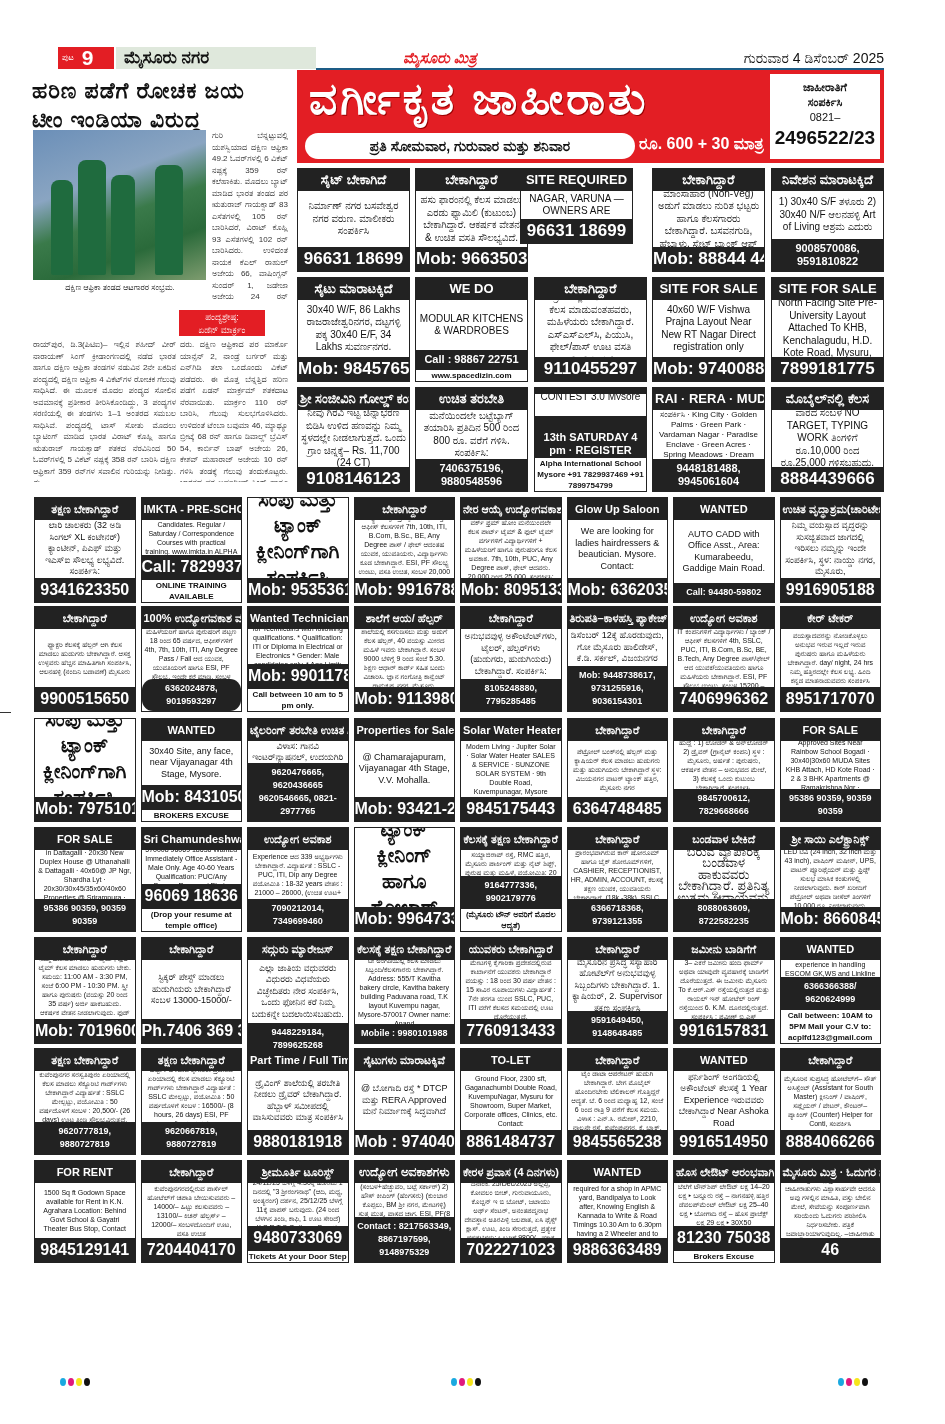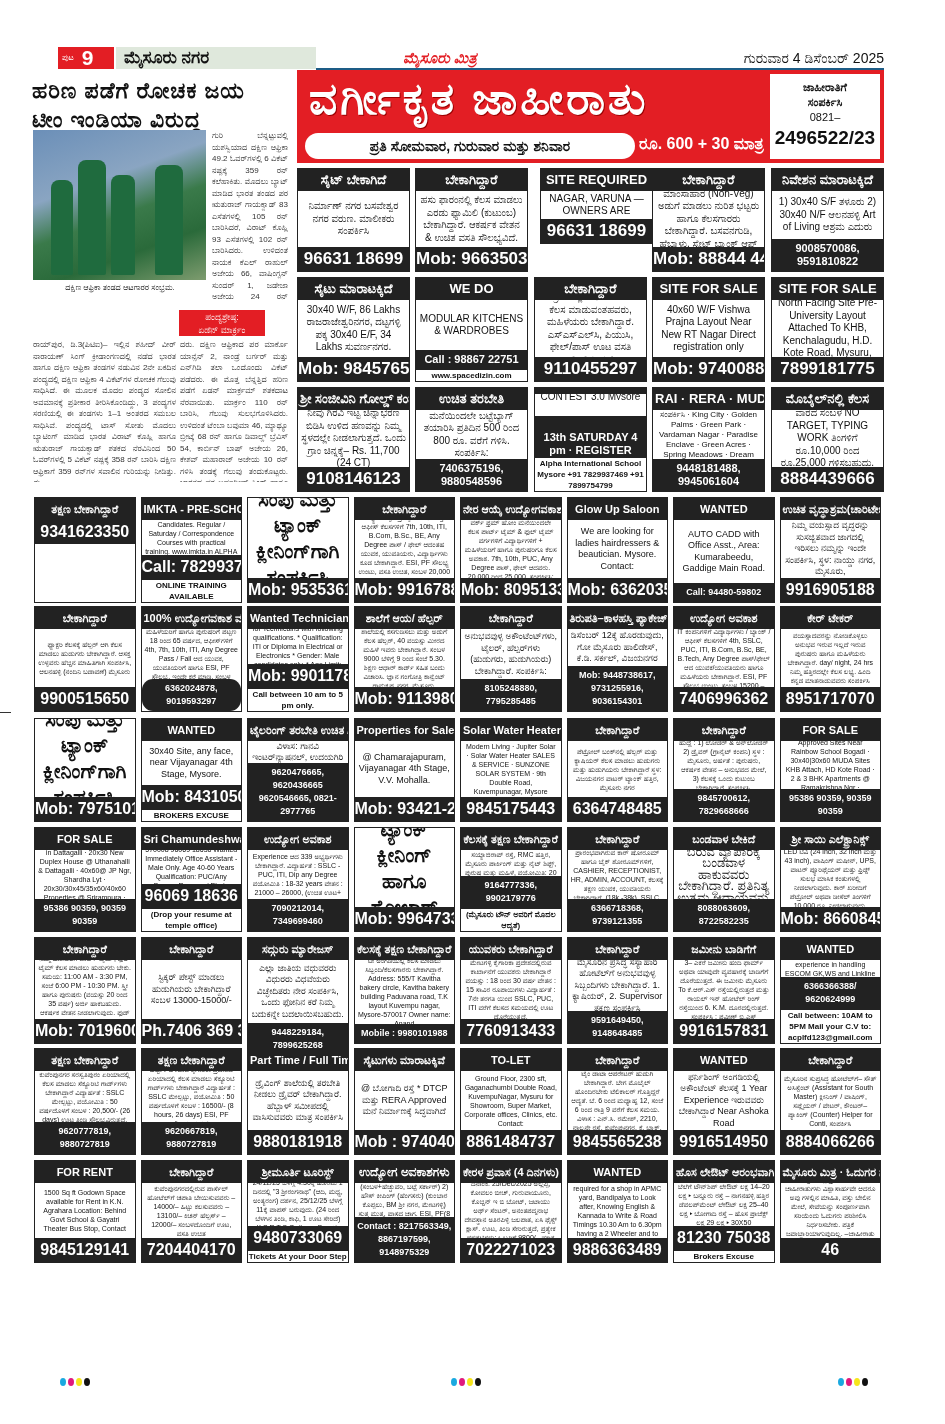--- a/index.html
+++ b/index.html
@@ -93,21 +93,21 @@
       </div>
       <div class="f">96631 18699</div>
     </div>
     <div class="ad" style="left: 415px; width: 113px; top: 168px; height: 104px;">
       <div class="h">ಬೇಕಾಗಿದ್ದಾರೆ</div>
       <div class="b">
         <span>ಹಸು ಫಾರಂನಲ್ಲಿ ಕೆಲಸ ಮಾಡಲು ಎರಡು ಫ್ಯಾಮಿಲಿ (ಕುಟುಂಬ) ಬೇಕಾಗಿದ್ದಾರೆ. ಆಕರ್ಷಕ ವೇತನ &amp; ಉಚಿತ ವಸತಿ ಸೌಲಭ್ಯವಿದೆ.</span>
       </div>
       <div class="f">Mob: 9663503333</div>
     </div>
-    <div class="ad" style="left: 520px; width: 113px; top: 168px; height: 76px; margin-left: 20px;">
+    <div class="ad" style="left: 520px; width: 113px; top: 168px; height: 76px;">
       <div class="h">SITE REQUIRED</div>
       <div class="b">
         <span>NIRRMAN NAGAR, BASAVESHWARA NAGAR, VARUNA — OWNERS ARE INVITED TO CONTACT</span>
       </div>
       <div class="f">96631 18699</div>
     </div>
     <div class="ad" style="left: 652px; width: 113px; top: 168px; height: 104px;">
       <div class="h">ಬೇಕಾಗಿದ್ದಾರೆ</div>
       <div class="b">
         <span>ಹೊಸ ಹೋಟೆಲ್‌ಗೆ ಮಾಂಸಾಹಾರ (Non-Veg) ಅಡುಗೆ ಮಾಡಲು ನುರಿತ ಭಟ್ಟರು ಹಾಗೂ ಕೆಲಸಗಾರರು ಬೇಕಾಗಿದ್ದಾರೆ. ಬಸವನಗುಡಿ, ಹೆಬ್ಬಾಳು, ಸ್ಟೇಟ್ ಬ್ಯಾಂಕ್ ಆಫ್ ಇಂಡಿಯಾ ಹತ್ತಿರ.</span>
@@ -188,20 +188,23 @@
     </div>
     <div class="ad" style="left: 771px; width: 113px; top: 387px; height: 105px;">
       <div class="h">ಮೊಬೈಲ್‌ನಲ್ಲಿ ಕೆಲಸ</div>
       <div class="b">
         <span>ವಾರದ ಸಂಬಳ NO TARGET, TYPING WORK ತಿಂಗಳಿಗೆ ರೂ.10,000 ರಿಂದ ರೂ.25,000 ಗಳಿಸಬಹುದು.</span>
       </div>
       <div class="f">8884439666</div>
     </div>
     <div class="ad" style="left: 34px; width: 101.5px; top: 497px; height: 106px;">
       <div class="h" style="font-size: 11px;">ತಕ್ಷಣ ಬೇಕಾಗಿದ್ದಾರೆ</div>
+      <div class="b" style="font-size: 9px; line-height: 11.5px;">
+        <span>ಲಾರಿ ಚಾಲಕರು (32 ಅಡಿ ಸಿಂಗಲ್ XL ಕಂಟೇನರ್) ಕ್ಯಾಂಟೀನ್, ಪಿಎಫ್ ಮತ್ತು ಇಎಸ್‌ಐ ಸೌಲಭ್ಯ ಲಭ್ಯವಿದೆ. ಸಂಪರ್ಕಿಸಿ:</span>
+      </div>
       <div class="f" style="font-size: 16px;">9341623350</div>
     </div>
     <div class="ad" style="left: 140.5px; width: 101.5px; top: 497px; height: 106px;">
       <div class="h" style="font-size: 11px;">IMKTA - PRE-SCHOOL TEACHER TRAINING</div>
       <div class="b" style="font-size: 7px; line-height: 9px;">
         <span>Diploma Courses for SSLC, PU or any Degree Candidates. Regular / Saturday / Correspondence Courses with practical training. www.imkta.in ALPHA INTERNATIONAL SCHOOL @ Srirampura</span>
       </div>
       <div class="f" style="font-size: 16px;">Call: 7829937469</div>
       <div class="s">ONLINE TRAINING AVAILABLE</div>
     </div>

